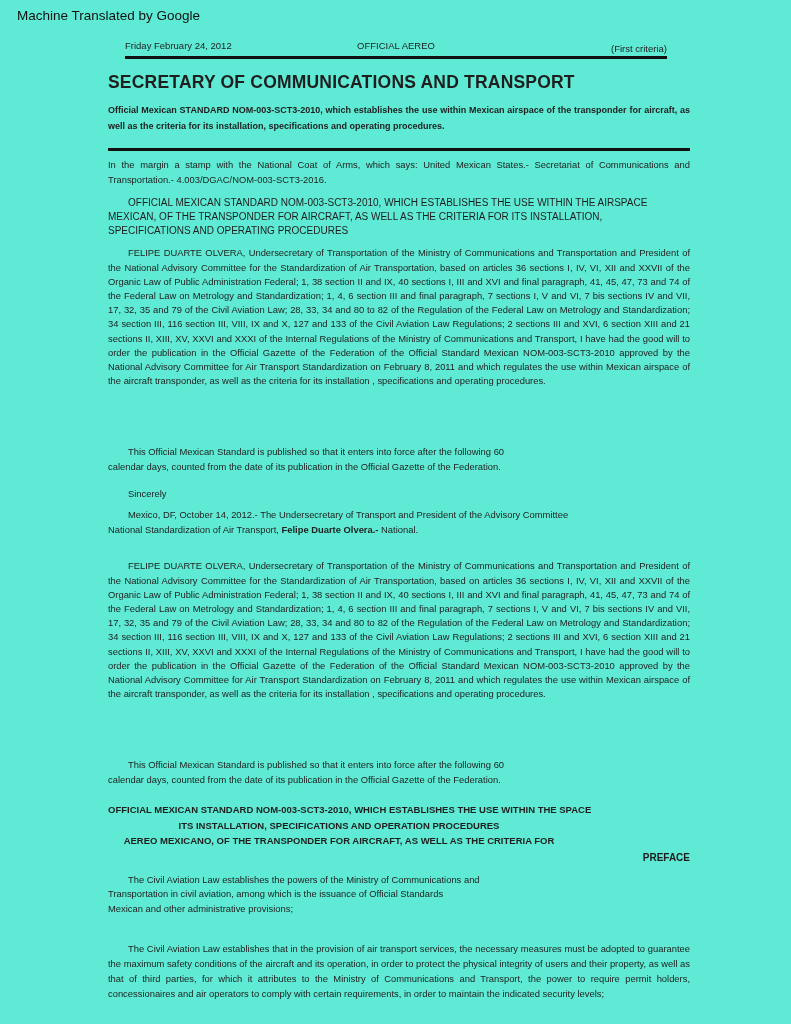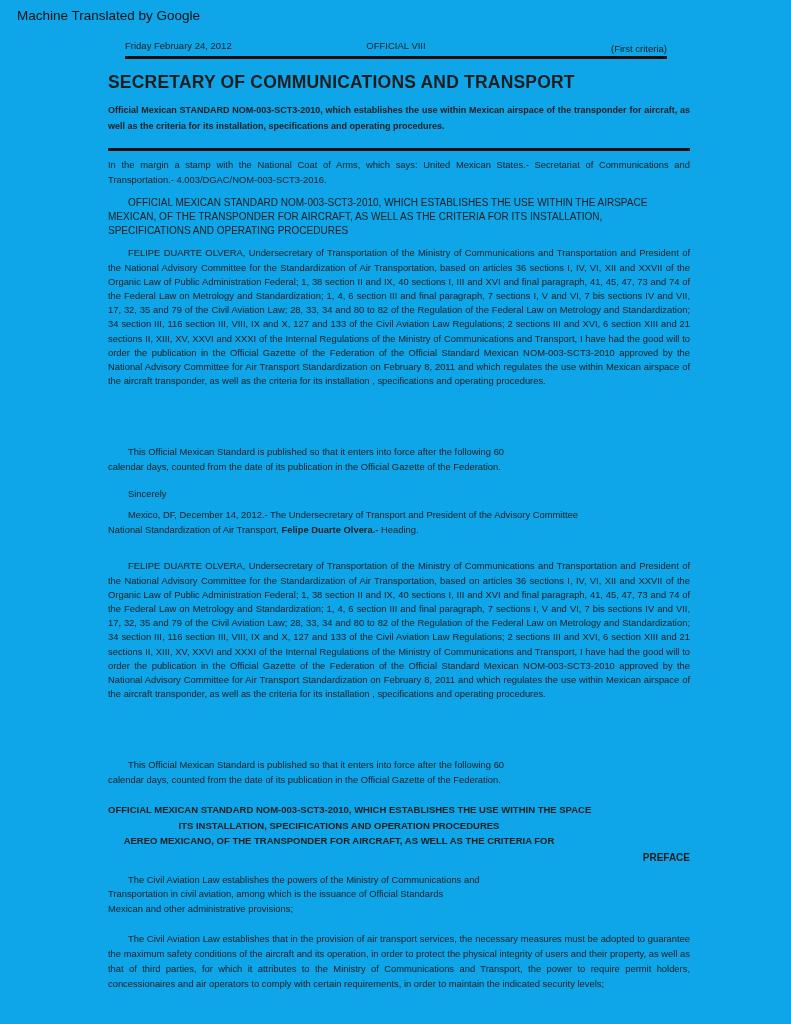--- a/index.html
+++ b/index.html
@@ -1,21 +1,21 @@
 <!DOCTYPE html>
 <html><head>
 <meta charset="utf-8">
 <style>
   * { margin: 0; padding: 0; box-sizing: border-box; }
   html, body { background: #ffffff; }
   .page {
     position: relative;
     width: 791px;
     height: 1024px;
-    background: #0ea5e9;
+    background: #5eead4;
     font-family: "Liberation Sans", sans-serif;
     color: #1e1e1e;
     overflow: hidden;
   }
   .translation-notice {
     position: absolute;
     top: 8px;
     left: 17px;
     font-size: 13.5px;
     color: #111;
@@ -111,39 +111,39 @@
     text-align: right;
   }
   .preface-p1 {
     margin-top: 10px;
     font-size: 9.4px;
     line-height: 14.5px;
     white-space: pre-line;
     text-indent: 20px;
   }
   .preface-p2 {
-    margin-top: 16px;
+    margin-top: 26px;
     font-size: 9.4px;
     line-height: 14.8px;
     text-align: justify;
     text-indent: 20px;
   }
 </style>
 </head>
 <body>
 
 <div class="page">
 
   <div class="translation-notice">Machine Translated by Google</div>
 
   <div class="doc">
 
     <div class="masthead">
       <span class="m-date">Friday February 24, 2012</span>
-      <span class="m-center">OFFICIAL VIII</span>
+      <span class="m-center">OFFICIAL AEREO</span>
       <span class="m-right">(First criteria)</span>
     </div>
 
     <div class="rule masthead-rule"></div>
 
     <h1 class="page-title">SECRETARY OF COMMUNICATIONS AND TRANSPORT</h1>
 
     <p class="intro-bold">Official Mexican STANDARD NOM-003-SCT3-2010, which establishes the use within Mexican airspace of the transponder for aircraft, as well as the criteria for its installation, specifications and operating procedures.</p>
 
     <div class="rule content-rule"></div>
@@ -154,22 +154,22 @@
 MEXICAN, OF THE TRANSPONDER FOR AIRCRAFT, AS WELL AS THE CRITERIA FOR ITS INSTALLATION,
 SPECIFICATIONS AND OPERATING PROCEDURES</p>
 
     <p class="decree">FELIPE DUARTE OLVERA, Undersecretary of Transportation of the Ministry of Communications and Transportation and President of the National Advisory Committee for the Standardization of Air Transportation, based on articles 36 sections I, IV, VI, XII and XXVII of the Organic Law of Public Administration Federal; 1, 38 section II and IX, 40 sections I, III and XVI and final paragraph, 41, 45, 47, 73 and 74 of the Federal Law on Metrology and Standardization; 1, 4, 6 section III and final paragraph, 7 sections I, V and VI, 7 bis sections IV and VII, 17, 32, 35 and 79 of the Civil Aviation Law; 28, 33, 34 and 80 to 82 of the Regulation of the Federal Law on Metrology and Standardization; 34 section III, 116 section III, VIII, IX and X, 127 and 133 of the Civil Aviation Law Regulations; 2 sections III and XVI, 6 section XIII and 21 sections II, XIII, XV, XXVI and XXXI of the Internal Regulations of the Ministry of Communications and Transport, I have had the good will to order the publication in the Official Gazette of the Federation of the Official Standard Mexican NOM-003-SCT3-2010 approved by the National Advisory Committee for Air Transport Standardization on February 8, 2011 and which regulates the use within Mexican airspace of the aircraft transponder, as well as the criteria for its installation , specifications and operating procedures.</p>
 
     <p class="force">This Official Mexican Standard is published so that it enters into force after the following 60
 calendar days, counted from the date of its publication in the Official Gazette of the Federation.</p>
 
     <p class="sincerely">Sincerely</p>
 
-    <p class="signature"><span>Mexico, DF, December 14, 2012.- The Undersecretary of Transport and President of the Advisory Committee
-National Standardization of Air Transport, </span><span class="sig-bold">Felipe Duarte Olvera.-</span><span> Heading.</span></p>
+    <p class="signature"><span>Mexico, DF, October 14, 2012.- The Undersecretary of Transport and President of the Advisory Committee
+National Standardization of Air Transport, </span><span class="sig-bold">Felipe Duarte Olvera.-</span><span> National.</span></p>
 
     <p class="decree repeat">FELIPE DUARTE OLVERA, Undersecretary of Transportation of the Ministry of Communications and Transportation and President of the National Advisory Committee for the Standardization of Air Transportation, based on articles 36 sections I, IV, VI, XII and XXVII of the Organic Law of Public Administration Federal; 1, 38 section II and IX, 40 sections I, III and XVI and final paragraph, 41, 45, 47, 73 and 74 of the Federal Law on Metrology and Standardization; 1, 4, 6 section III and final paragraph, 7 sections I, V and VI, 7 bis sections IV and VII, 17, 32, 35 and 79 of the Civil Aviation Law; 28, 33, 34 and 80 to 82 of the Regulation of the Federal Law on Metrology and Standardization; 34 section III, 116 section III, VIII, IX and X, 127 and 133 of the Civil Aviation Law Regulations; 2 sections III and XVI, 6 section XIII and 21 sections II, XIII, XV, XXVI and XXXI of the Internal Regulations of the Ministry of Communications and Transport, I have had the good will to order the publication in the Official Gazette of the Federation of the Official Standard Mexican NOM-003-SCT3-2010 approved by the National Advisory Committee for Air Transport Standardization on February 8, 2011 and which regulates the use within Mexican airspace of the aircraft transponder, as well as the criteria for its installation , specifications and operating procedures.</p>
 
     <p class="force">This Official Mexican Standard is published so that it enters into force after the following 60
 calendar days, counted from the date of its publication in the Official Gazette of the Federation.</p>
 
     <div class="std-heading">
       <div class="hline">OFFICIAL MEXICAN STANDARD NOM-003-SCT3-2010, WHICH ESTABLISHES THE USE WITHIN THE SPACE</div>
       <div class="hline">ITS INSTALLATION, SPECIFICATIONS AND OPERATION PROCEDURES</div>
       <div class="hline">AEREO MEXICANO, OF THE TRANSPONDER FOR AIRCRAFT, AS WELL AS THE CRITERIA FOR</div>

